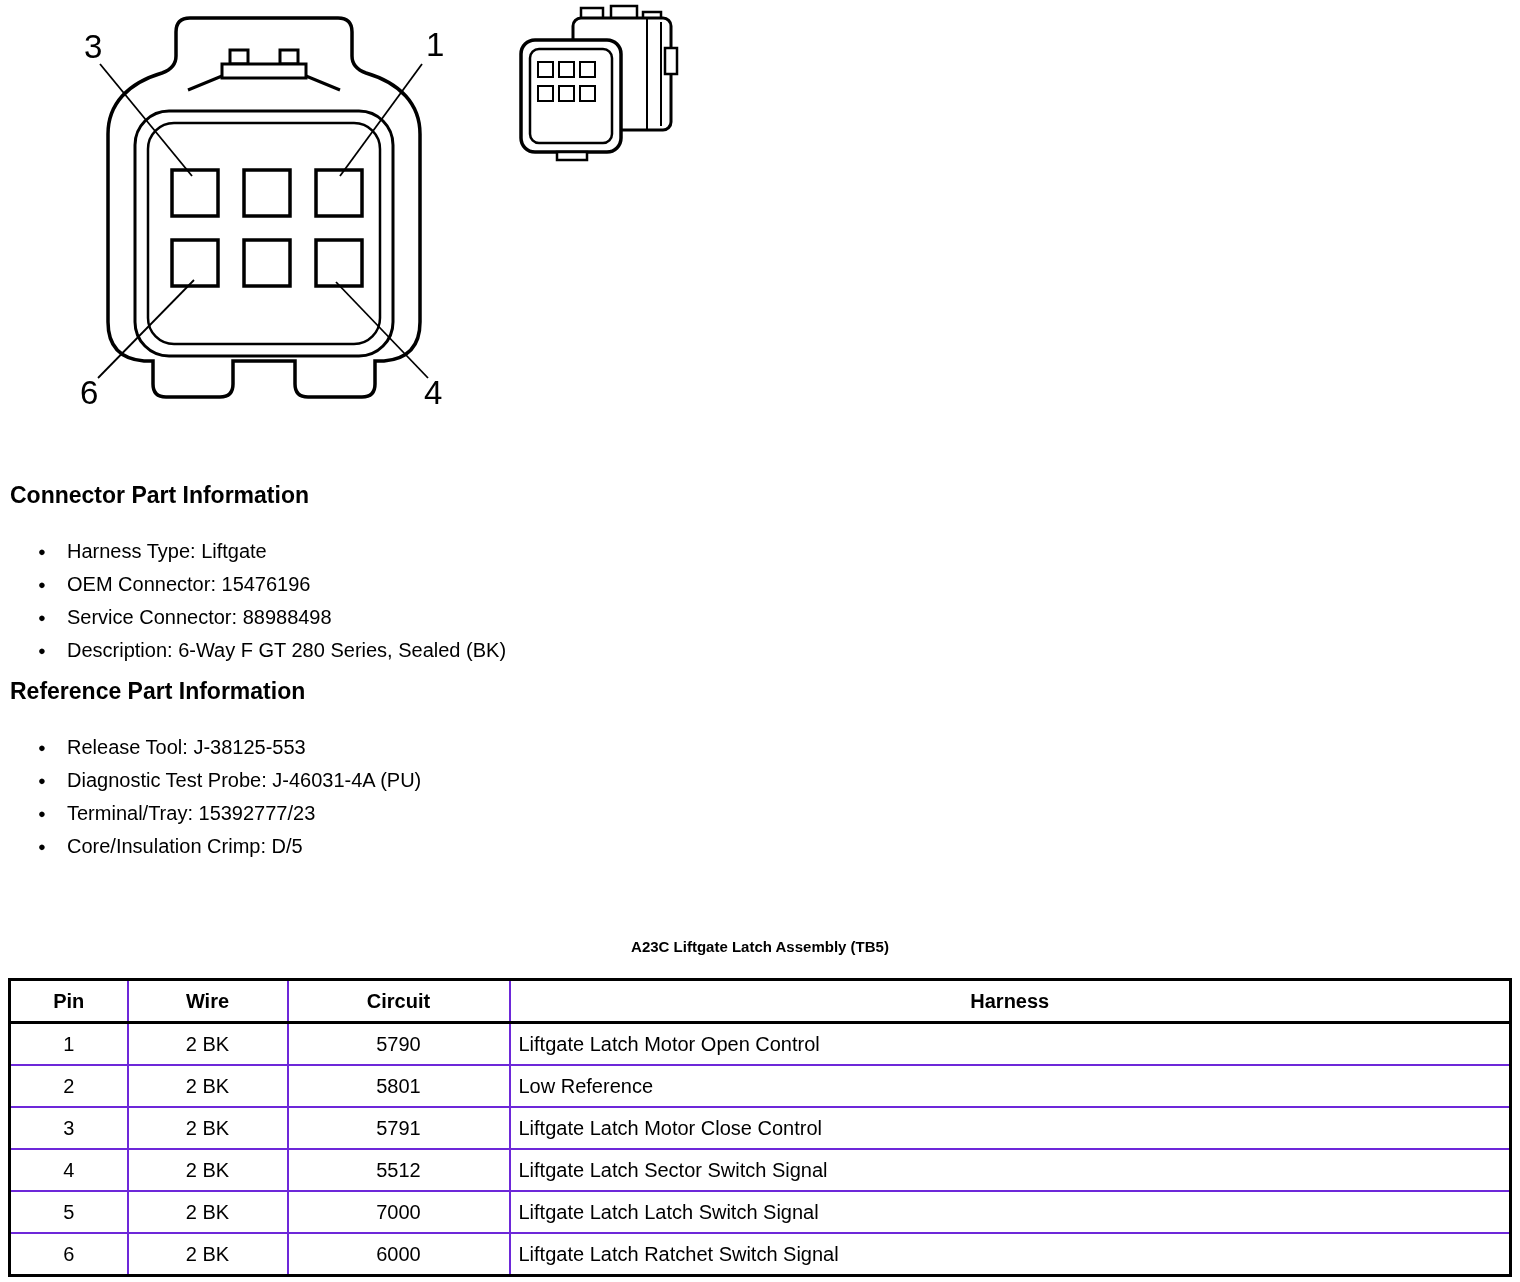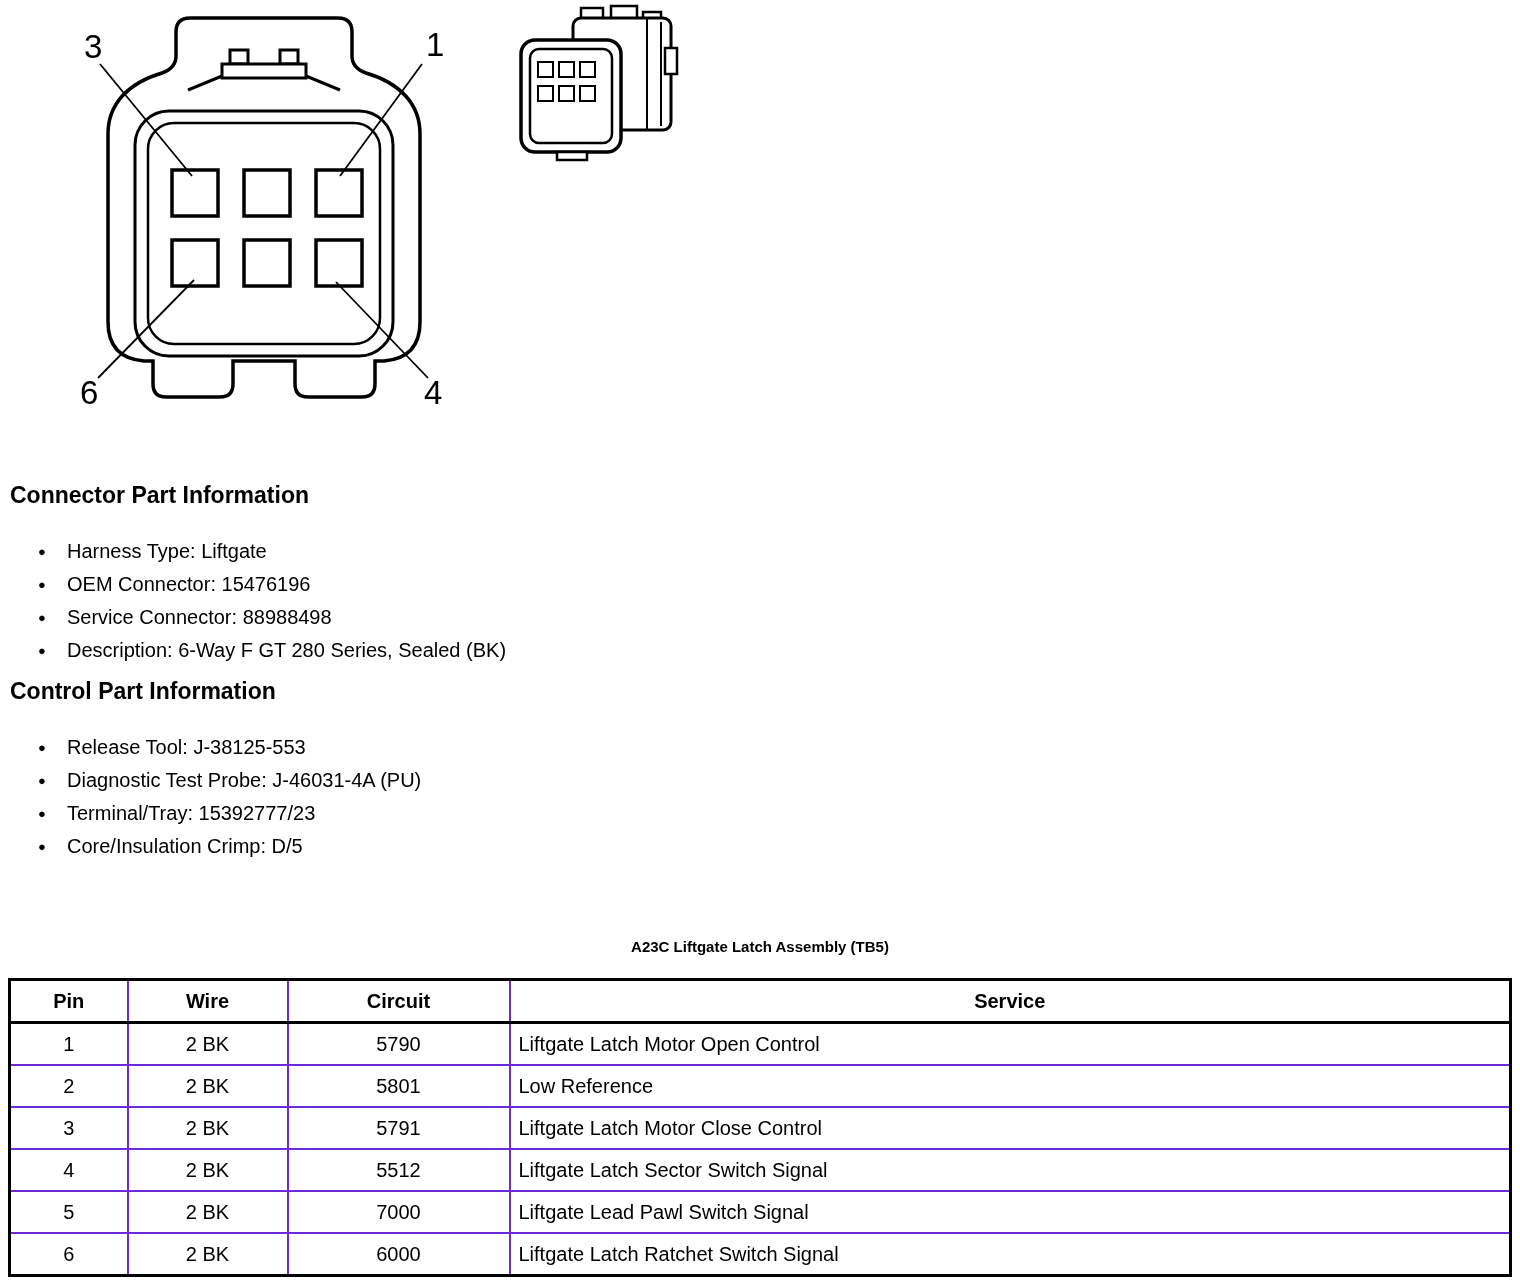--- a/index.html
+++ b/index.html
@@ -176,21 +176,21 @@
   </svg>
 
   <h2 class="sec-heading h-connector">Connector Part Information</h2>
   <ul class="bullets list-connector">
     <li>Harness Type: Liftgate</li>
     <li>OEM Connector: 15476196</li>
     <li>Service Connector: 88988498</li>
     <li>Description: 6-Way F GT 280 Series, Sealed (BK)</li>
   </ul>
 
-  <h2 class="sec-heading h-terminal">Control Part Information</h2>
+  <h2 class="sec-heading h-terminal">Reference Part Information</h2>
   <ul class="bullets list-terminal">
     <li>Release Tool: J-38125-553</li>
     <li>Diagnostic Test Probe: J-46031-4A (PU)</li>
     <li>Terminal/Tray: 15392777/23</li>
     <li>Core/Insulation Crimp: D/5</li>
   </ul>
 
   <div class="table-title">A23C Liftgate Latch Assembly (TB5)</div>
 
   <table class="pinout">
@@ -198,21 +198,21 @@
       <col class="c-pin">
         <col class="c-wire">
         <col class="c-circuit">
         <col>
     </colgroup>
     <thead>
       <tr>
         <th>Pin</th>
         <th>Wire</th>
         <th>Circuit</th>
-        <th>Service</th>
+        <th>Harness</th>
       </tr>
     </thead>
     <tbody>
       <tr>
         <td class="center">1</td>
         <td class="center">2 BK</td>
         <td class="center">5790</td>
         <td class="fn">Liftgate Latch Motor Open Control</td>
       </tr>
       <tr>
@@ -230,21 +230,21 @@
       <tr>
         <td class="center">4</td>
         <td class="center">2 BK</td>
         <td class="center">5512</td>
         <td class="fn">Liftgate Latch Sector Switch Signal</td>
       </tr>
       <tr>
         <td class="center">5</td>
         <td class="center">2 BK</td>
         <td class="center">7000</td>
-        <td class="fn">Liftgate Lead Pawl Switch Signal</td>
+        <td class="fn">Liftgate Latch Latch Switch Signal</td>
       </tr>
       <tr>
         <td class="center">6</td>
         <td class="center">2 BK</td>
         <td class="center">6000</td>
         <td class="fn">Liftgate Latch Ratchet Switch Signal</td>
       </tr>
     </tbody>
   </table>
 

